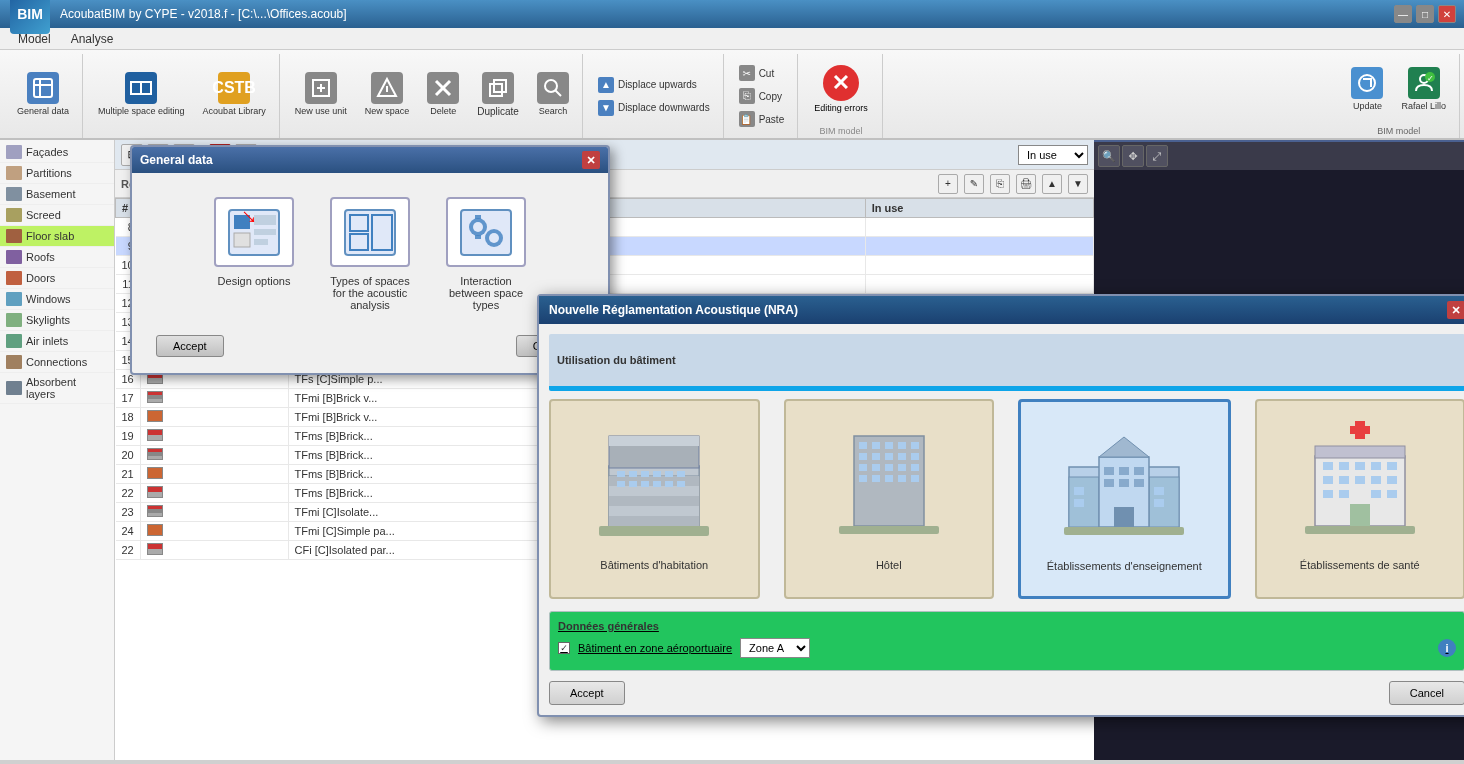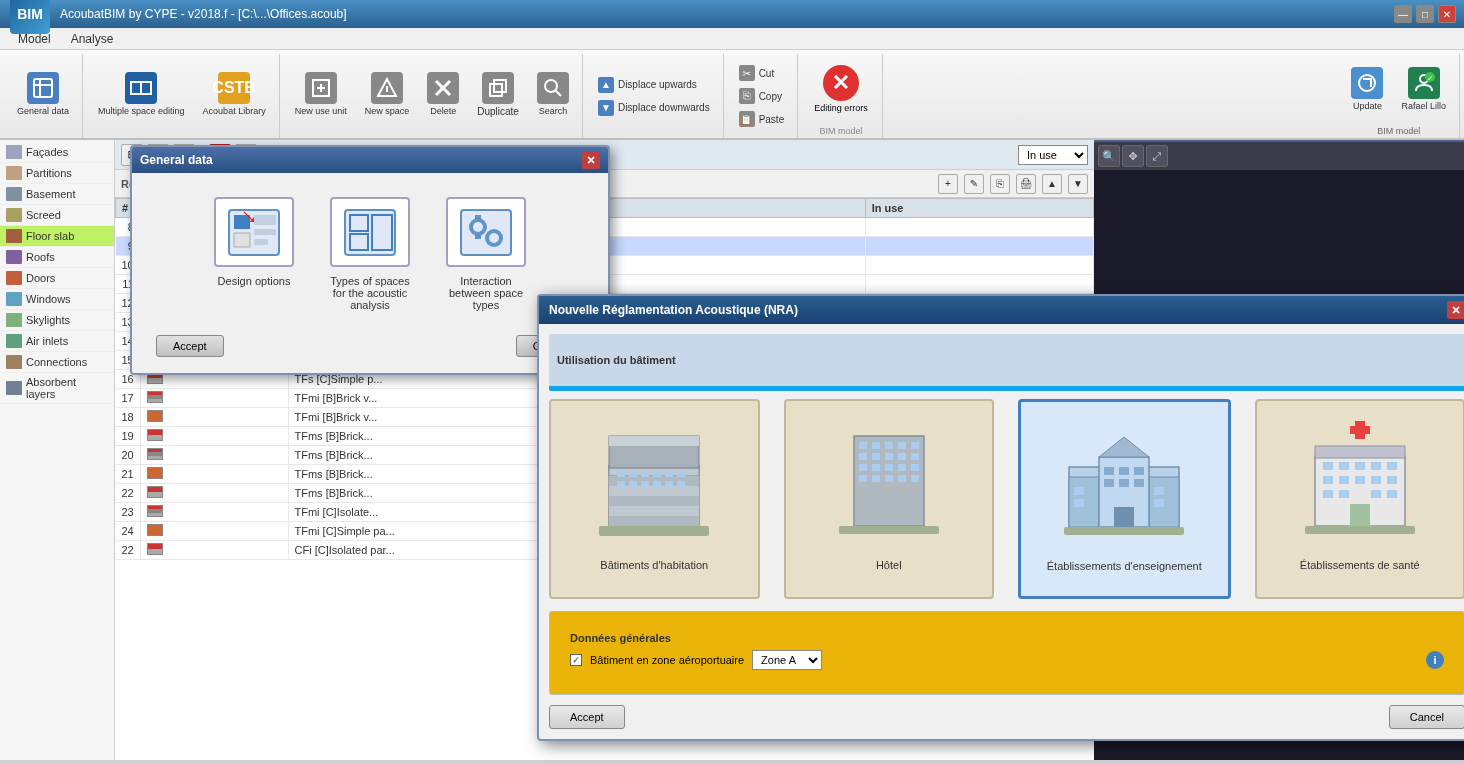--- a/index.html
+++ b/index.html
@@ -476,24 +476,25 @@
       width: 140px; height: 140px;
       display: flex; align-items: center; justify-content: center;
       margin-bottom: 8px;
     }
     .nra-building-label {
       font-size: 11px;
       text-align: center;
       color: #333;
     }
     .nra-donnees {
-      background: #eab308;
+      background: #22c55e;
       border: 1px solid #b0c0c0;
       border-radius: 3px;
-      padding: 20px;
+      padding: 8px;
+      text-decoration: underline;
     }
     .nra-donnees-label {
       font-size: 11px;
       font-weight: bold;
       color: #333;
       margin-bottom: 6px;
     }
     .nra-zone-row {
       display: flex;
       align-items: center;

